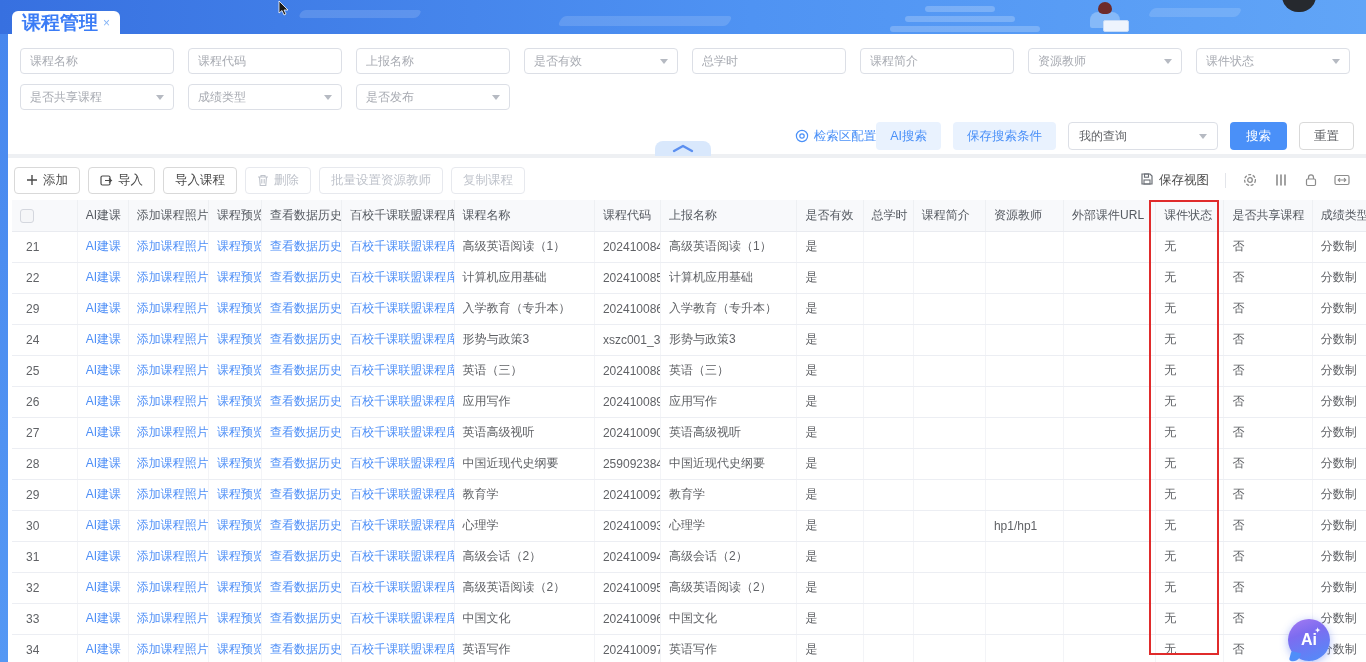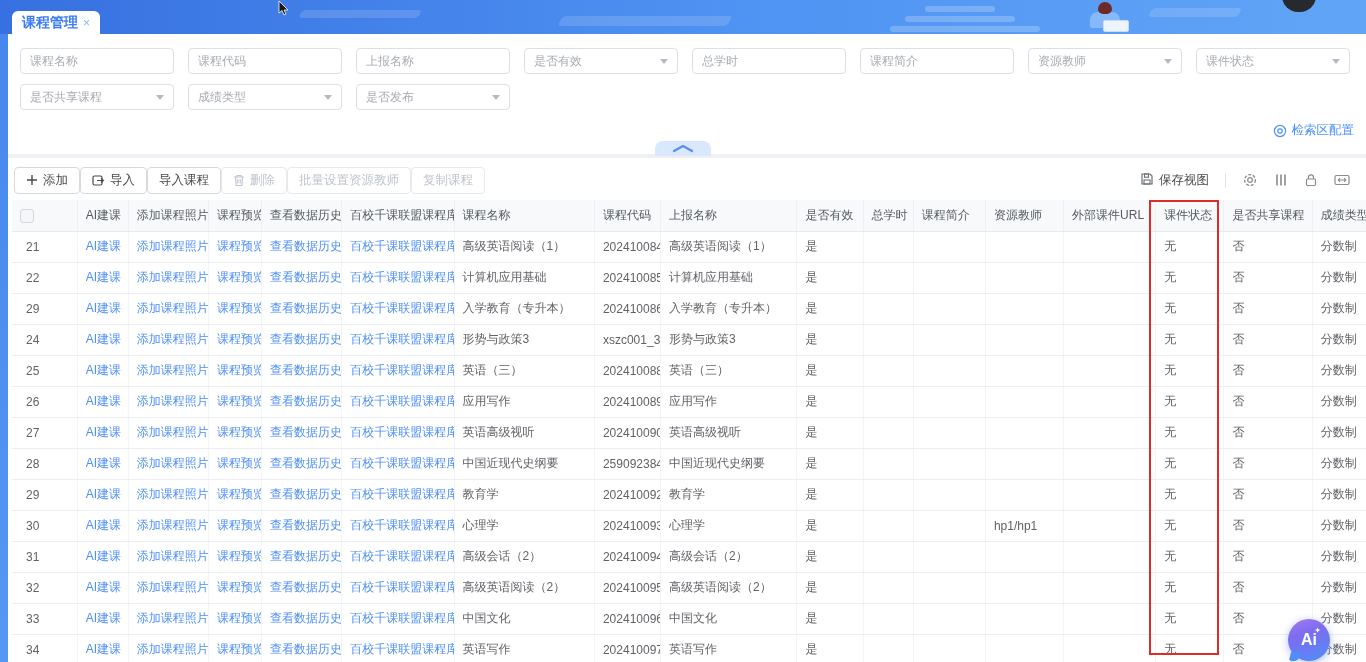--- a/index.html
+++ b/index.html
@@ -10,21 +10,21 @@
   .banner { position:absolute; left:0; top:0; width:1366px; height:34px;
     background:linear-gradient(90deg,#3770e0 0%,#4f93f3 55%,#61a5f7 100%); overflow:hidden; }
   .deco-streak { position:absolute; background:rgba(255,255,255,.14); border-radius:4px; transform:skewX(-30deg); }
   .deco-bar { position:absolute; background:rgba(255,255,255,.22); border-radius:3px; }
   .deco-dark { position:absolute; width:34px; height:16px; background:#26292e; border-radius:0 0 16px 16px; top:-4px; left:1282px; }
   .person-head { position:absolute; width:14px; height:12px; background:#6e2a2a; border-radius:7px 7px 5px 5px; left:1098px; top:2px; }
   .person-body { position:absolute; width:30px; height:16px; background:#86b9f8; border-radius:8px 8px 2px 2px; left:1090px; top:12px; }
   .person-laptop { position:absolute; width:26px; height:12px; background:#eef4fd; border:1px solid #c8dcf7; border-radius:2px; left:1103px; top:20px; }
   .tab { position:absolute; left:12px; bottom:0; height:23px; background:#ffffff; border-radius:6px 6px 0 0;
     display:flex; align-items:center; gap:5px; padding:0 10px; }
-  .tab-title { color:#3b7cf6; font-weight:bold; font-size:14px; }
+  .tab-title { color:#3b7cf6; font-weight:bold; font-size:19px; }
   .tab-close { color:#85b4f6; font-size:12px; cursor:pointer; }
   .cursor { position:absolute; left:278px; top:1px; }
 
   
   .left-strip { position:absolute; left:0; top:34px; width:8px; height:628px;
     background:linear-gradient(180deg,#4787ee,#5598f4); }
 
   
   .filter-card { position:absolute; left:8px; top:34px; width:1358px; height:120px; background:#ffffff; padding:14px 12px 0 12px; }
   .f-row { display:flex; gap:14px; margin-bottom:10px; }
@@ -42,21 +42,21 @@
   .btn-primary { background:#4a90f8; color:#fff; border:none; border-radius:4px; height:28px; padding:0 16px; font-size:12.5px; cursor:pointer; }
   .btn-plain { background:#fff; color:#606266; border:1px solid #d9d9d9; border-radius:4px; height:28px; padding:0 14px; font-size:12.5px; cursor:pointer; }
 
   
   .divider { position:absolute; left:8px; top:154px; width:1358px; height:4px; background:#eef0f3; }
   .collapse-handle { position:absolute; left:655px; top:141px; width:56px; height:15px; background:#d9e8fc; border-radius:8px 8px 0 0; display:flex; align-items:center; justify-content:center; cursor:pointer; z-index:3; }
 
   
   .table-card { position:absolute; left:8px; top:158px; width:1358px; height:504px; background:#ffffff; padding:0 0 0 4px; overflow:hidden; }
   .toolbar { display:flex; align-items:center; margin:8px 8px 6px 2px; height:28px; justify-content:space-between; }
-  .tb-left { display:flex; align-items:center; gap:0; }
+  .tb-left { display:flex; align-items:center; gap:8px; }
   .tb-btn { background:#fff; border:1px solid #d9d9d9; border-radius:4px; height:27px; padding:0 11px; font-size:12.5px; color:#4a4a4a; display:flex; align-items:center; gap:5px; cursor:pointer; white-space:nowrap; }
   .tb-btn.disabled { color:#bfc3cb; border-color:#e7e9ee; cursor:not-allowed; }
   .tb-right { display:flex; align-items:center; gap:16px; padding-right:8px; color:#595959; }
   .save-view { display:flex; gap:5px; cursor:pointer; font-size:12.5px; color:#4a4a4a; }
   .v-sep { width:1px; height:15px; background:#e3e5ea; }
   .icon-btn { cursor:pointer; display:flex; align-items:center; color:#8c8c8c; }
 
   table { border-collapse:collapse; table-layout:fixed; width:1381px; font-size:12px; }
   thead th { background:#f8f9fb; height:31px; font-weight:normal; color:#555a61; text-align:left; padding:0 8px;
     border-bottom:1px solid #e9ebf0; border-right:1px solid #eef0f3; white-space:nowrap; overflow:hidden; }
@@ -146,20 +146,30 @@
         </div>
       </div>
     </div>
   <div class="f-actions">
     <div class="config-link">
       <svg width="14" height="14" viewBox="0 0 14 14">
         <circle cx="7" cy="7" r="5.6" fill="none" stroke="#4a90f8" stroke-width="1.2"></circle>
         <circle cx="7" cy="7" r="2.2" fill="none" stroke="#4a90f8" stroke-width="1.2"></circle>
       </svg>
       <span>检索区配置</span>
+    </div>
+    <div class="right-actions">
+      <button class="btn-soft">AI搜索</button>
+      <button class="btn-soft">保存搜索条件</button>
+      <div class="my-query">
+        <span>我的查询</span>
+        <span class="caret"></span>
+      </div>
+      <button class="btn-primary">搜索</button>
+      <button class="btn-plain">重置</button>
     </div>
   </div>
 </div>
 
 <div class="collapse-handle">
   <svg width="22" height="9" viewBox="0 0 22 9">
     <polyline points="2,7 11,2 20,7" fill="none" stroke="#5b8ff0" stroke-width="2.4" stroke-linecap="round" stroke-linejoin="round"></polyline>
   </svg>
 </div>
 <div class="divider"></div>

